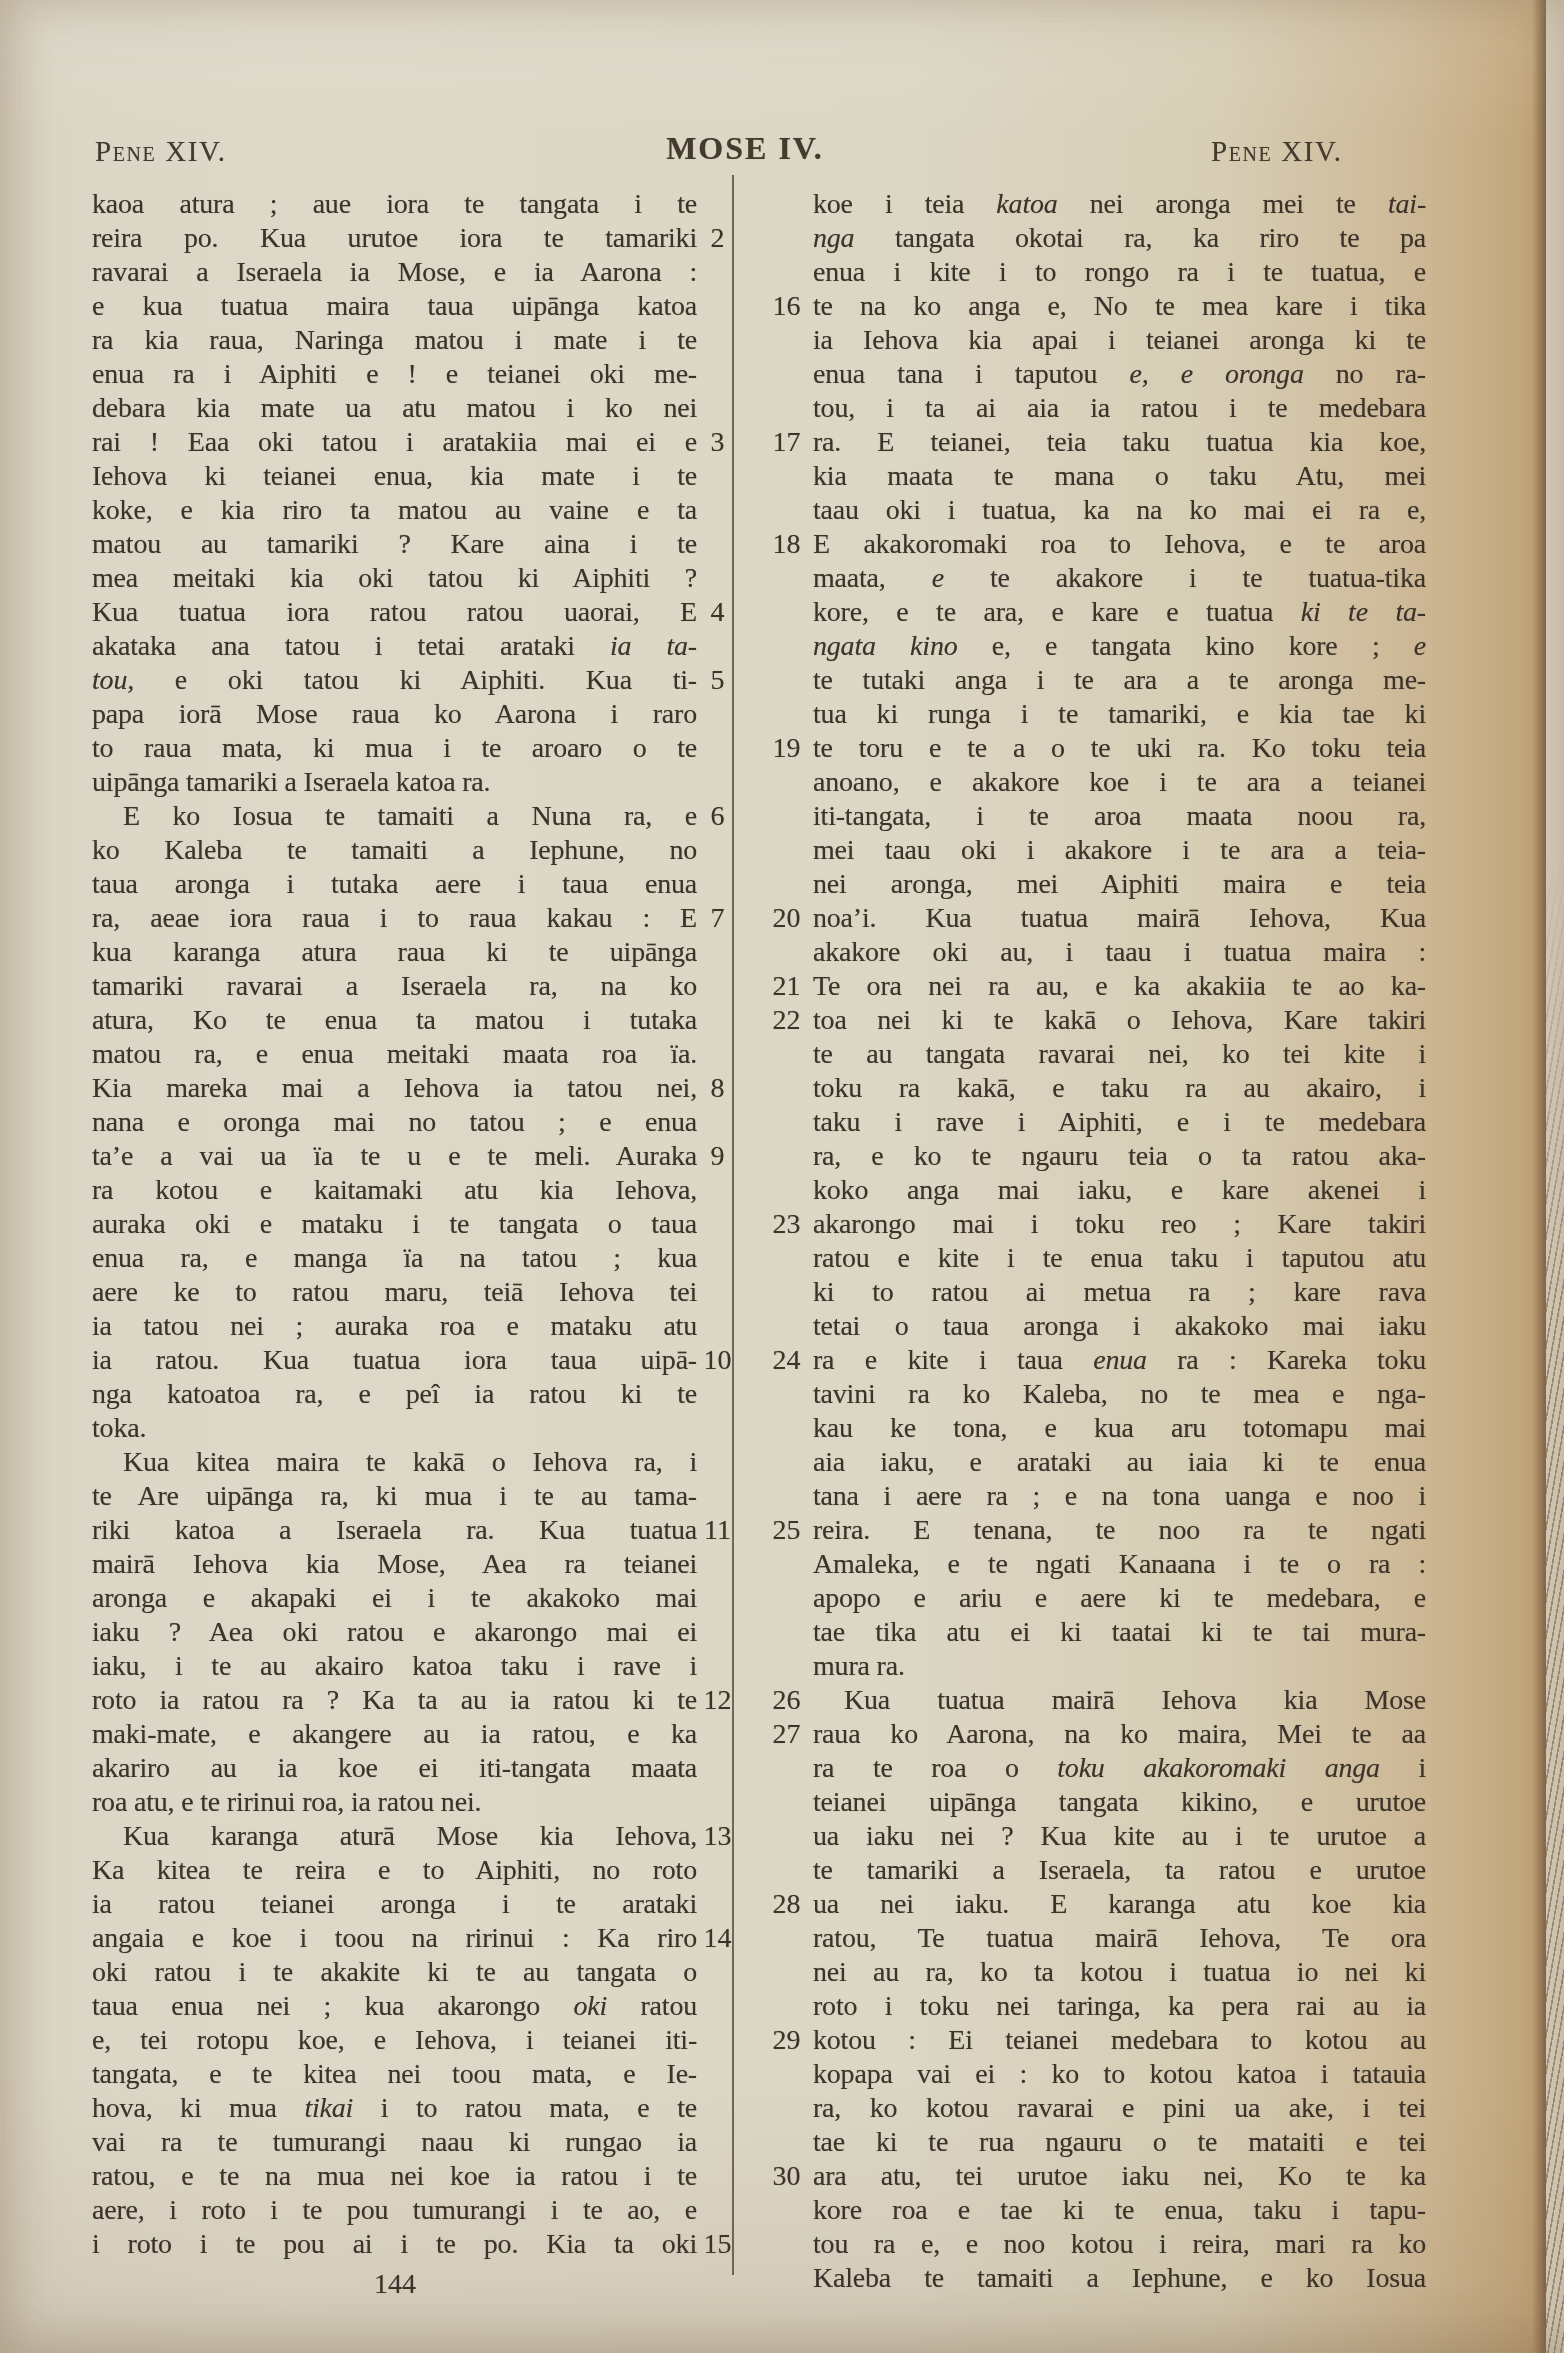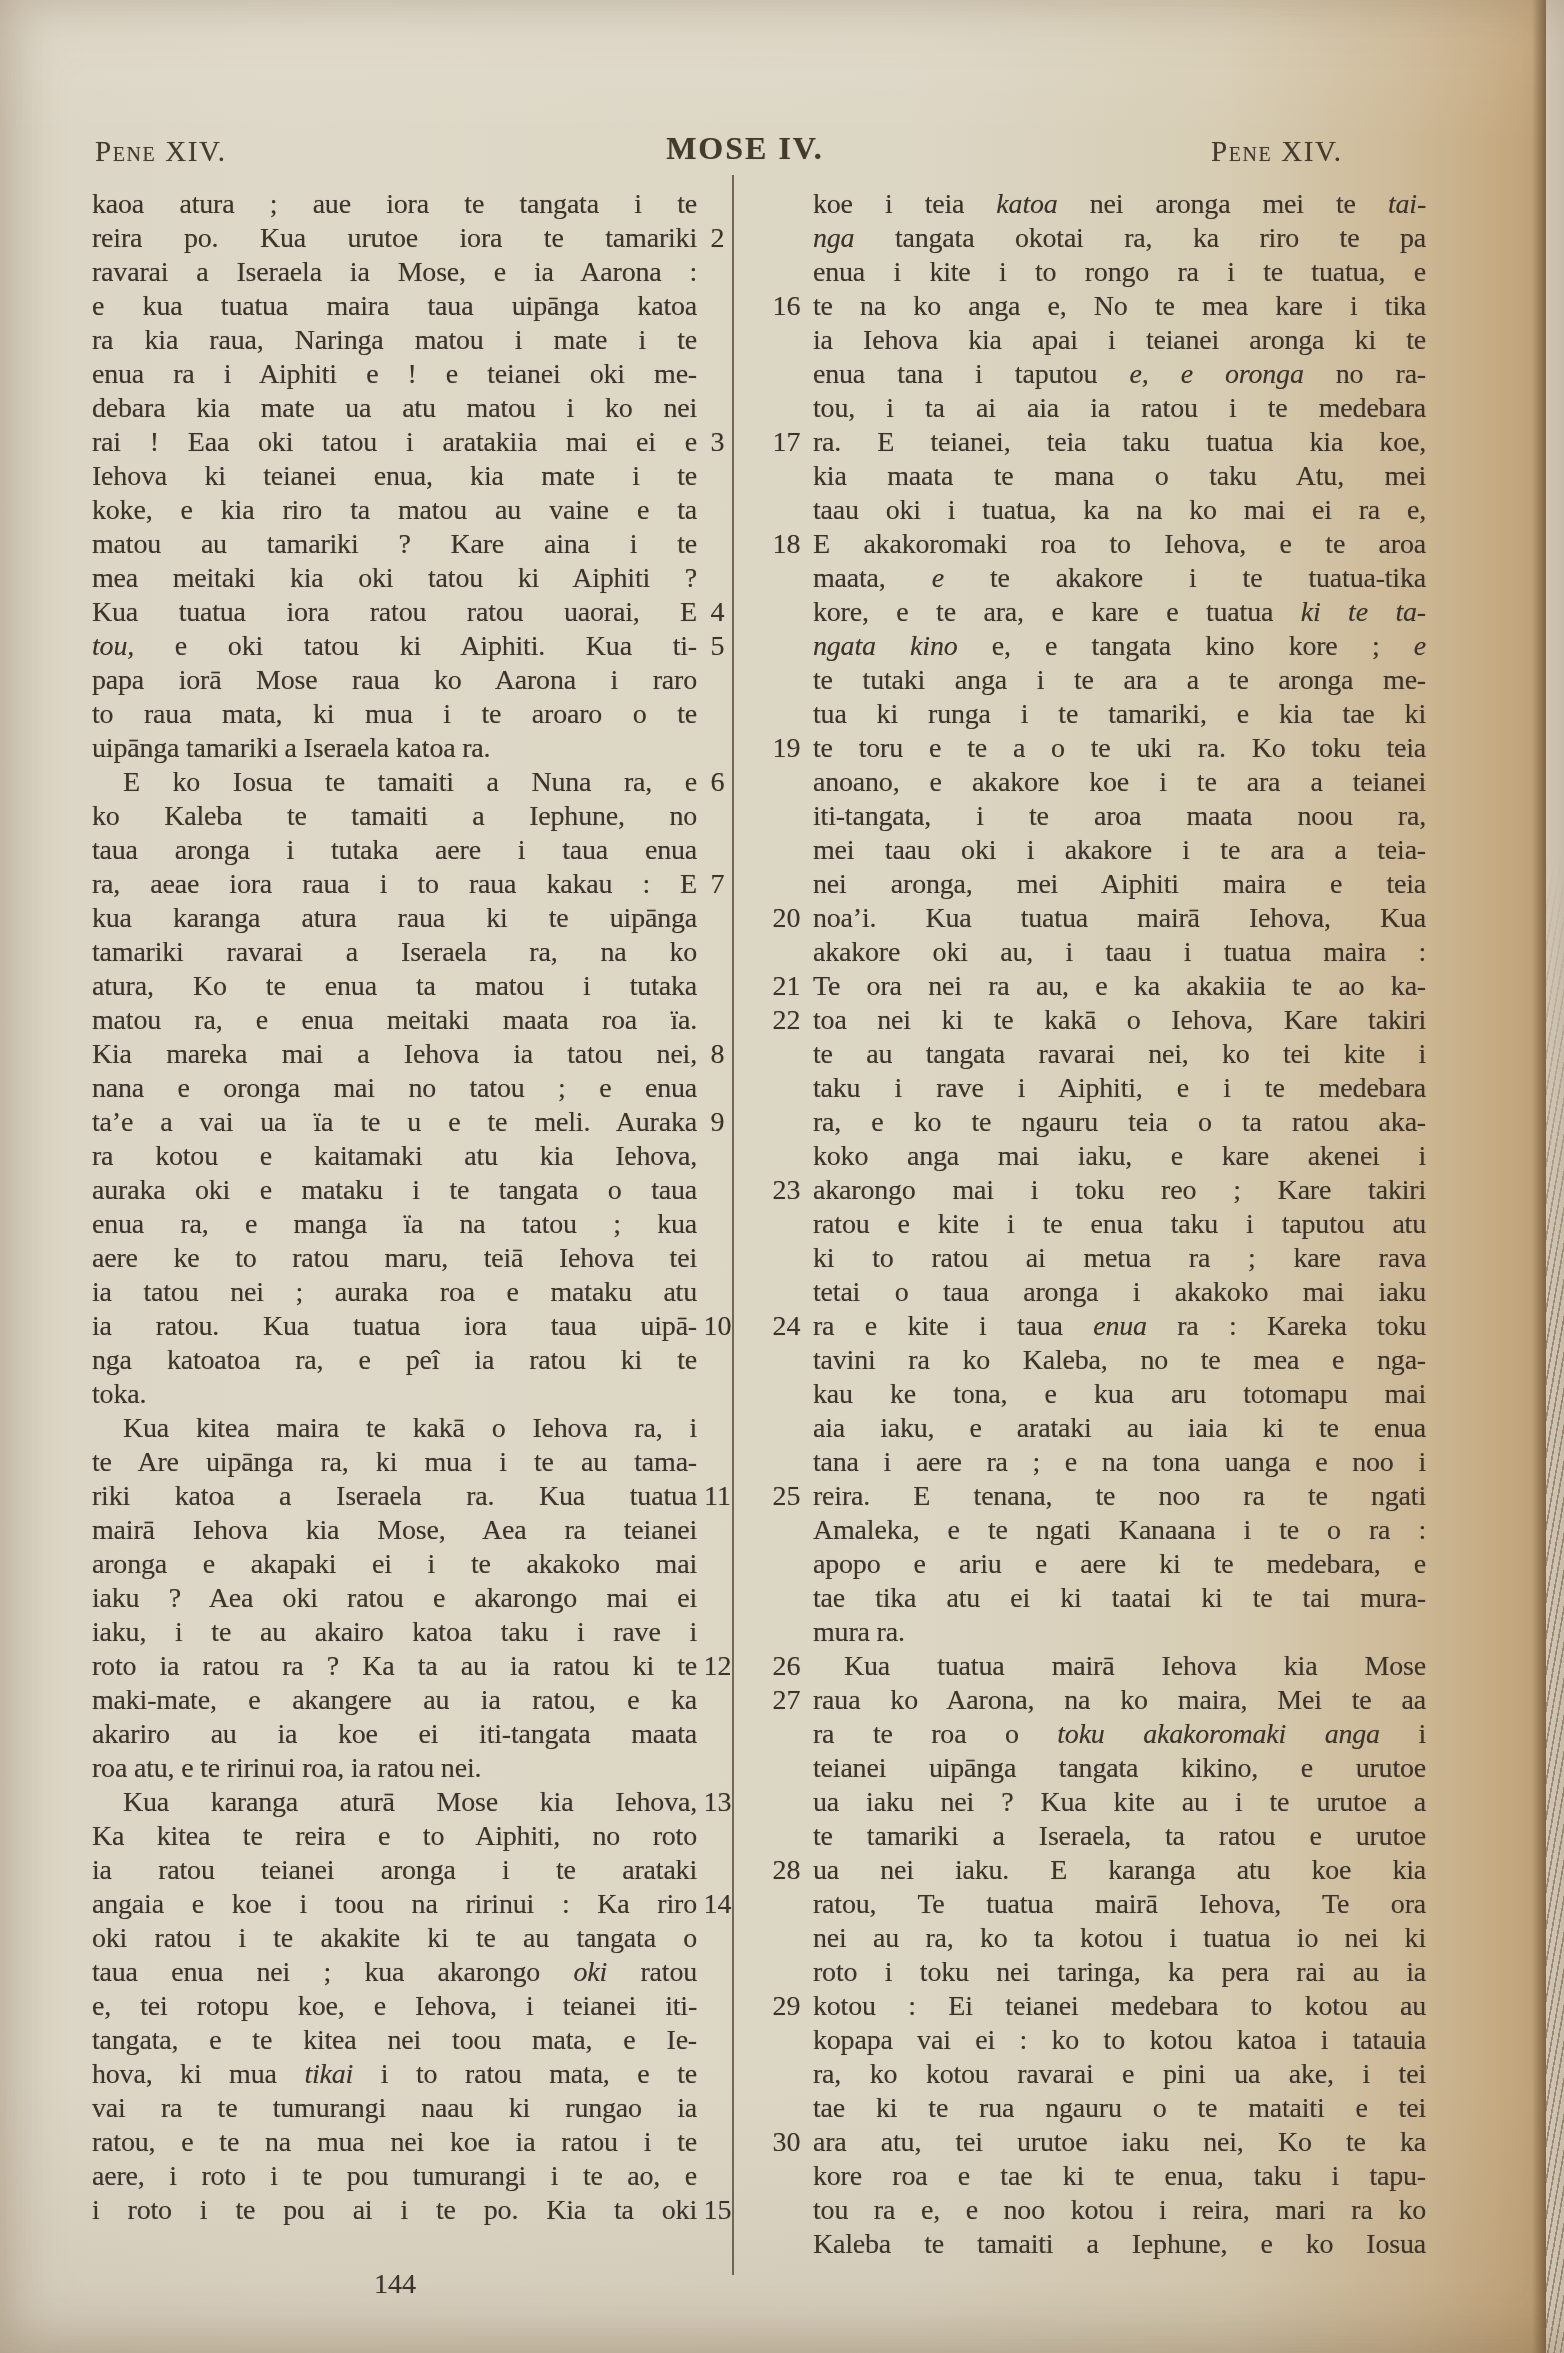--- a/index.html
+++ b/index.html
@@ -99,20 +99,24 @@
       </div>
       <div class="line">
         <span class="vnum"></span>
         <span class="ltext">mea meitaki kia oki tatou ki Aiphiti ?</span>
       </div>
       <div class="line">
         <span class="vnum">4</span>
         <span class="ltext">Kua tuatua iora ratou ratou uaorai, E</span>
       </div>
       <div class="line">
+        <span class="vnum"></span>
+        <span class="ltext">akataka ana tatou i tetai arataki <i>ia ta-</i></span>
+      </div>
+      <div class="line">
         <span class="vnum">5</span>
         <span class="ltext"><i>tou,</i> e oki tatou ki Aiphiti.   Kua ti-</span>
       </div>
       <div class="line">
         <span class="vnum"></span>
         <span class="ltext">papa iorā Mose raua ko Aarona i raro</span>
       </div>
       <div class="line">
         <span class="vnum"></span>
         <span class="ltext">to raua mata, ki mua i te aroaro o te</span>
@@ -394,20 +398,24 @@
       <div class="line">
         <span class="vnum">22</span>
         <span class="ltext">toa nei ki te kakā o Iehova, Kare takiri</span>
       </div>
       <div class="line">
         <span class="vnum"></span>
         <span class="ltext">te au tangata ravarai nei, ko tei kite i</span>
       </div>
       <div class="line">
         <span class="vnum"></span>
+        <span class="ltext">toku ra kakā, e taku ra au akairo, i</span>
+      </div>
+      <div class="line">
+        <span class="vnum"></span>
         <span class="ltext">taku i rave i Aiphiti, e i te medebara</span>
       </div>
       <div class="line">
         <span class="vnum"></span>
         <span class="ltext">ra, e ko te ngauru teia o ta ratou aka-</span>
       </div>
       <div class="line">
         <span class="vnum"></span>
         <span class="ltext">koko anga mai iaku, e kare akenei i</span>
       </div>

